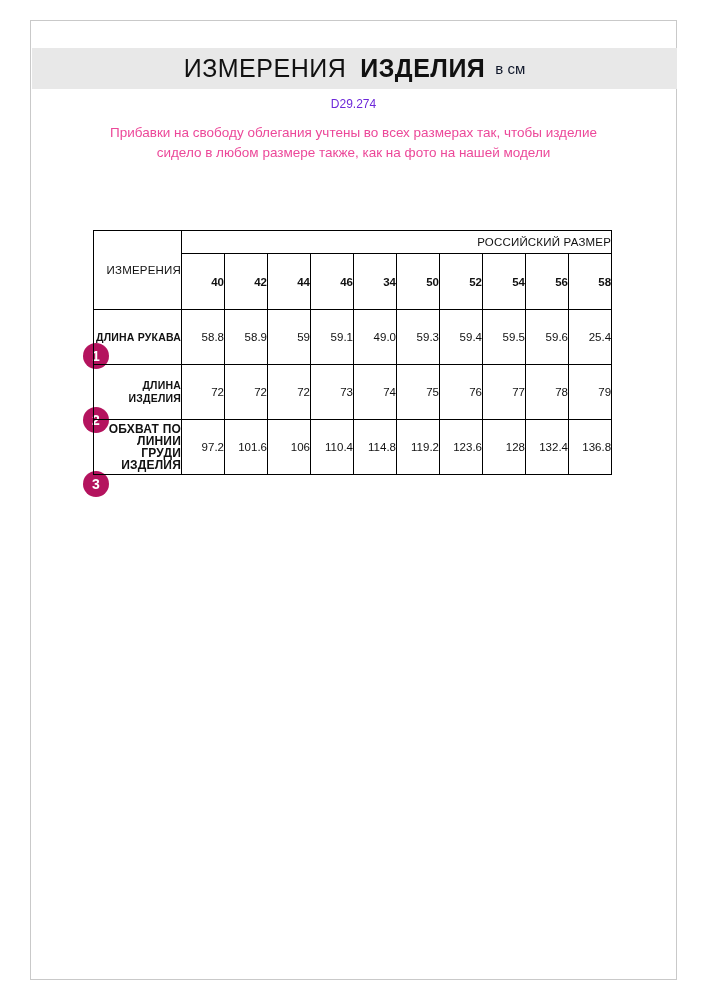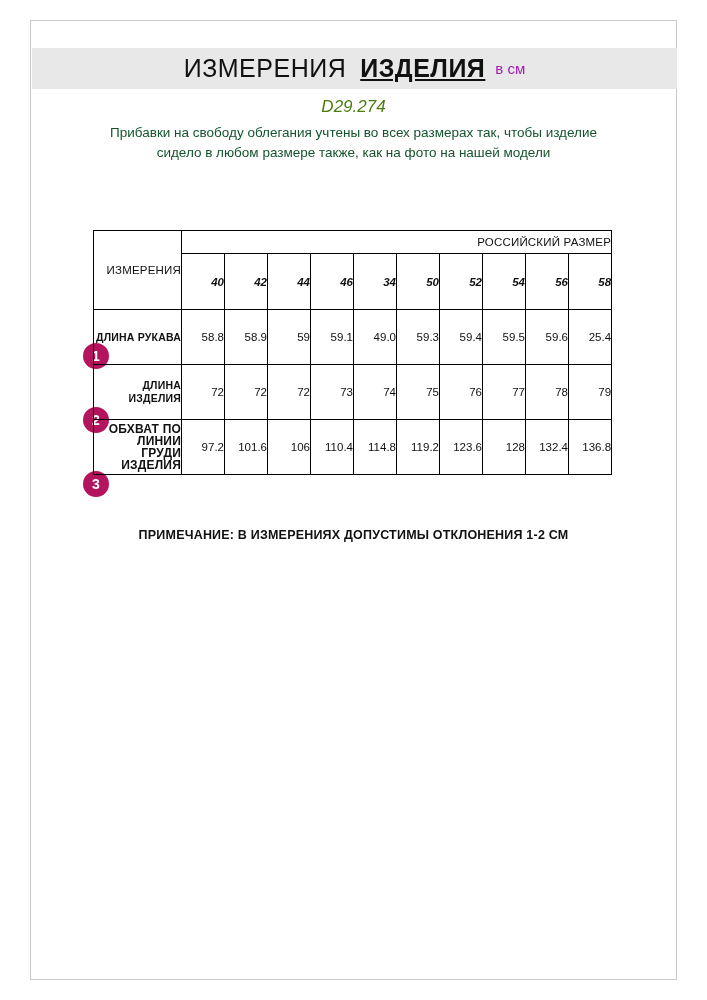--- a/index.html
+++ b/index.html
@@ -41,46 +41,44 @@
     letter-spacing: 0.5px;
     color: #111;
     font-weight: 400;
   }
   .header-band .h-bold {
     font-size: 25px;
     font-weight: bold;
     letter-spacing: 0.5px;
     color: #111;
     margin-left: 14px;
-    text-decoration: underline;
   }
   .header-band .h-small {
     font-size: 15px;
-    color: #a21caf;
+    color: #0f172a;
     margin-left: 10px;
   }
   .code {
     position: absolute;
     top: 76px;
     left: 0;
     width: 645px;
     text-align: center;
-    font-size: 17px;
-    color: #4d7c0f;
-    font-style: italic;
+    font-size: 12px;
+    color: #6d28d9;
   }
   .note-top {
     position: absolute;
     top: 102px;
     left: 60px;
     width: 525px;
     text-align: center;
     font-size: 13.5px;
     line-height: 20px;
-    color: #14532d;
+    color: #ec4899;
   }
   
   .table-wrap {
     position: absolute;
     left: 62px;
     top: 209px;
     width: 518px;
   }
   table.meas {
     border-collapse: collapse;
@@ -100,21 +98,20 @@
   .row-top th {
     height: 22px;
     font-size: 11px;
     font-weight: normal;
     letter-spacing: 0.2px;
   }
   .row-sizes th {
     height: 55px;
     font-size: 17px;
     font-weight: bold;
-    font-style: italic;
   }
   .lbl-measurements {
     font-size: 11px;
     font-weight: bold;
     letter-spacing: 0.3px;
   }
   .data-row td {
     height: 54px;
     font-size: 12px;
     margin-left: 32px;
@@ -252,15 +249,14 @@
         <td>119.2</td>
         <td>123.6</td>
         <td>128</td>
         <td>132.4</td>
         <td>136.8</td>
       </tr>
     </tbody>
       </table>
   </div>
 
-  <div class="footer-note">ПРИМЕЧАНИЕ: В ИЗМЕРЕНИЯХ ДОПУСТИМЫ ОТКЛОНЕНИЯ 1-2 СМ</div>
 
 </div>
 
 </body></html>

